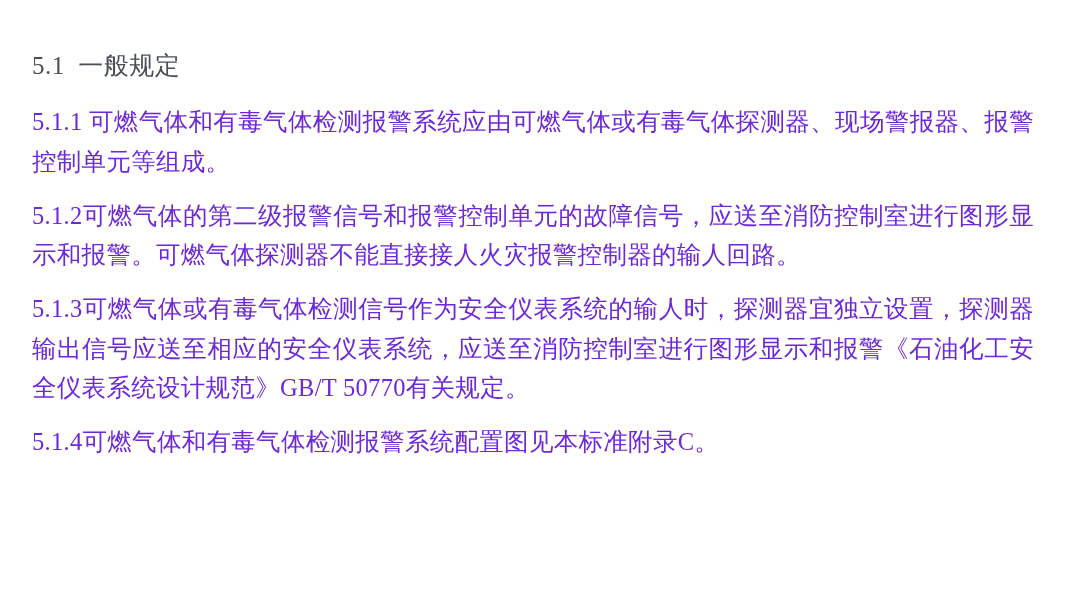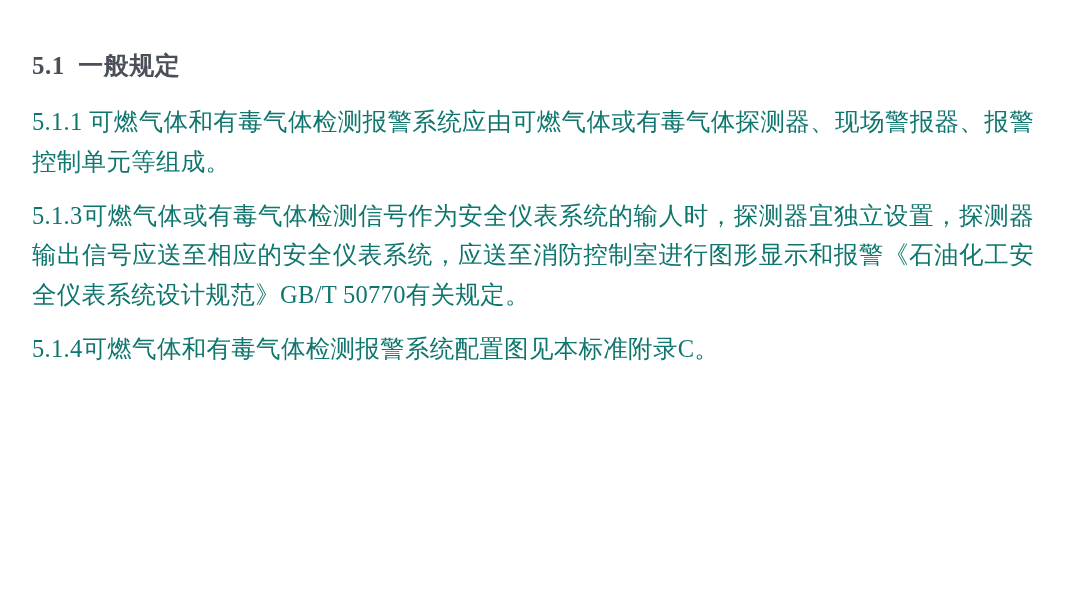--- a/index.html
+++ b/index.html
@@ -23,40 +23,41 @@
   }
   .doc-body {
     display: block;
   }
   .heading {
     font-size: 25px;
     line-height: 1.45;
     letter-spacing: 0.5px;
     margin: 0 0 18px 0;
     color: #4a4f58;
-    font-weight: bold;
+    font-weight: normal;
     white-space: pre;
   }
   .para {
     font-size: 24.5px;
     line-height: 1.62;
     letter-spacing: 0.3px;
     margin: 0 0 14px 0;
-    color: #0f766e;
+    color: #6d28d9;
     text-align: justify;
     text-justify: inter-ideograph;
     text-indent: 0;
   }
   .para:last-child {
     margin-bottom: 0;
   }
 </style>
 </head>
 <body>
 
 <div class="page">
   <div class="doc-body">
     <h2 class="heading">5.1  一般规定</h2>
     <p class="para">5.1.1  可燃气体和有毒气体检测报警系统应由可燃气体或有毒气体探测器、现场警报器、报警控制单元等组成。</p>
+    <p class="para">5.1.2可燃气体的第二级报警信号和报警控制单元的故障信号，应送至消防控制室进行图形显示和报警。可燃气体探测器不能直接接人火灾报警控制器的输人回路。</p>
     <p class="para">5.1.3可燃气体或有毒气体检测信号作为安全仪表系统的输人时，探测器宜独立设置，探测器输出信号应送至相应的安全仪表系统，应送至消防控制室进行图形显示和报警《石油化工安全仪表系统设计规范》GB/T 50770有关规定。</p>
     <p class="para">5.1.4可燃气体和有毒气体检测报警系统配置图见本标准附录C。</p>
   </div>
 </div>
 
 </body></html>

